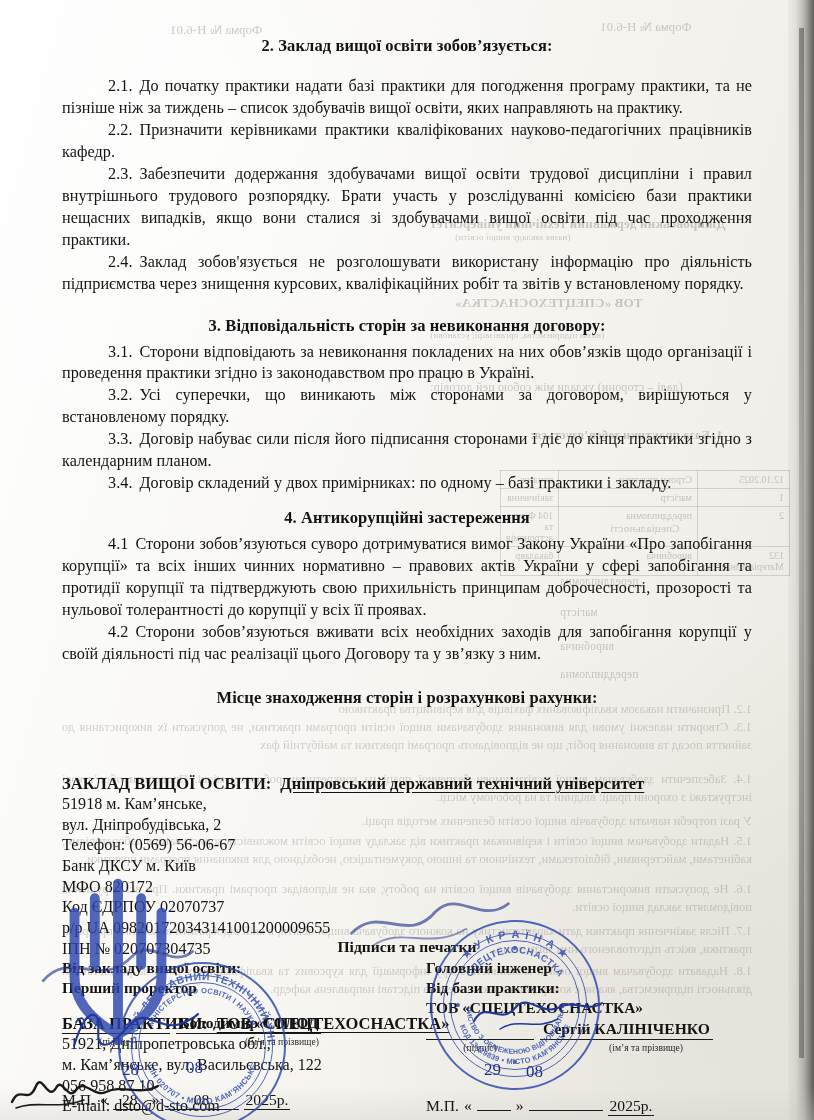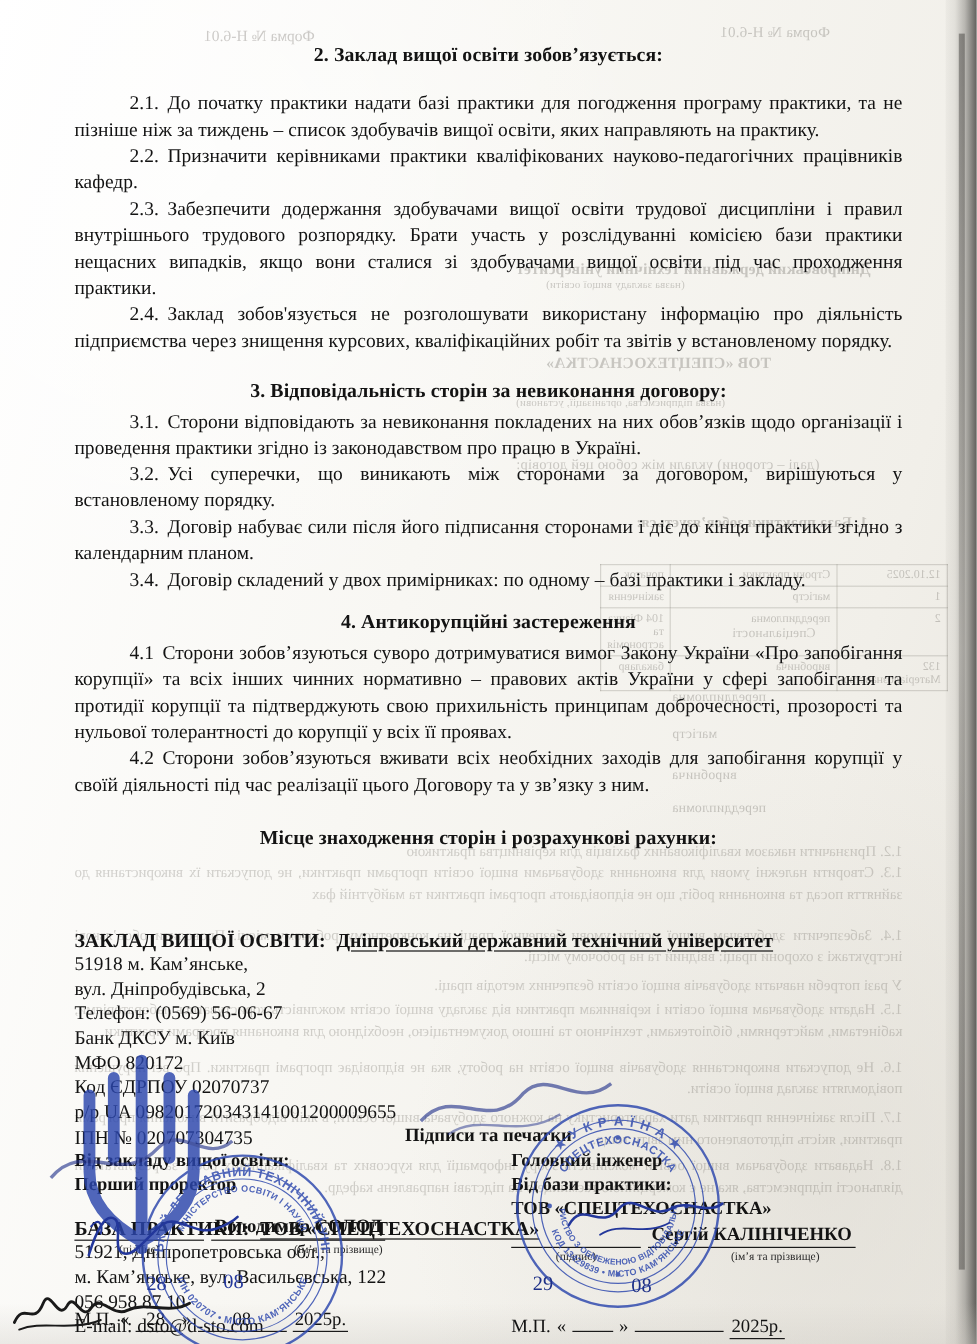--- a/index.html
+++ b/index.html
@@ -453,21 +453,21 @@
         <span>М.П.</span>
         <span>«</span>
         <span class="mp-day"></span>
         <span>»</span>
         <span class="mp-month"></span>
         <span class="mp-year">2025р.</span>
       </div>
     </div>
   </div>
 
-  <div class="hand" style="left:444px; top:1060px;">29</div>
+  <div class="hand" style="left:484px; top:1060px;">29</div>
   <div class="hand" style="left:526px; top:1062px;">08</div>
   <div class="hand" style="left:122px; top:1060px; color:#23379b;">28</div>
   <div class="hand" style="left:186px; top:1058px; color:#23379b;">08</div>
 
   <div class="stamp" id="stamp-university">
     <div class="ring-o"></div>
     <div class="ring-i"></div>
     <div class="ring-i2"></div>
     <svg viewBox="0 0 168 168" aria-hidden="true">
       <defs>

